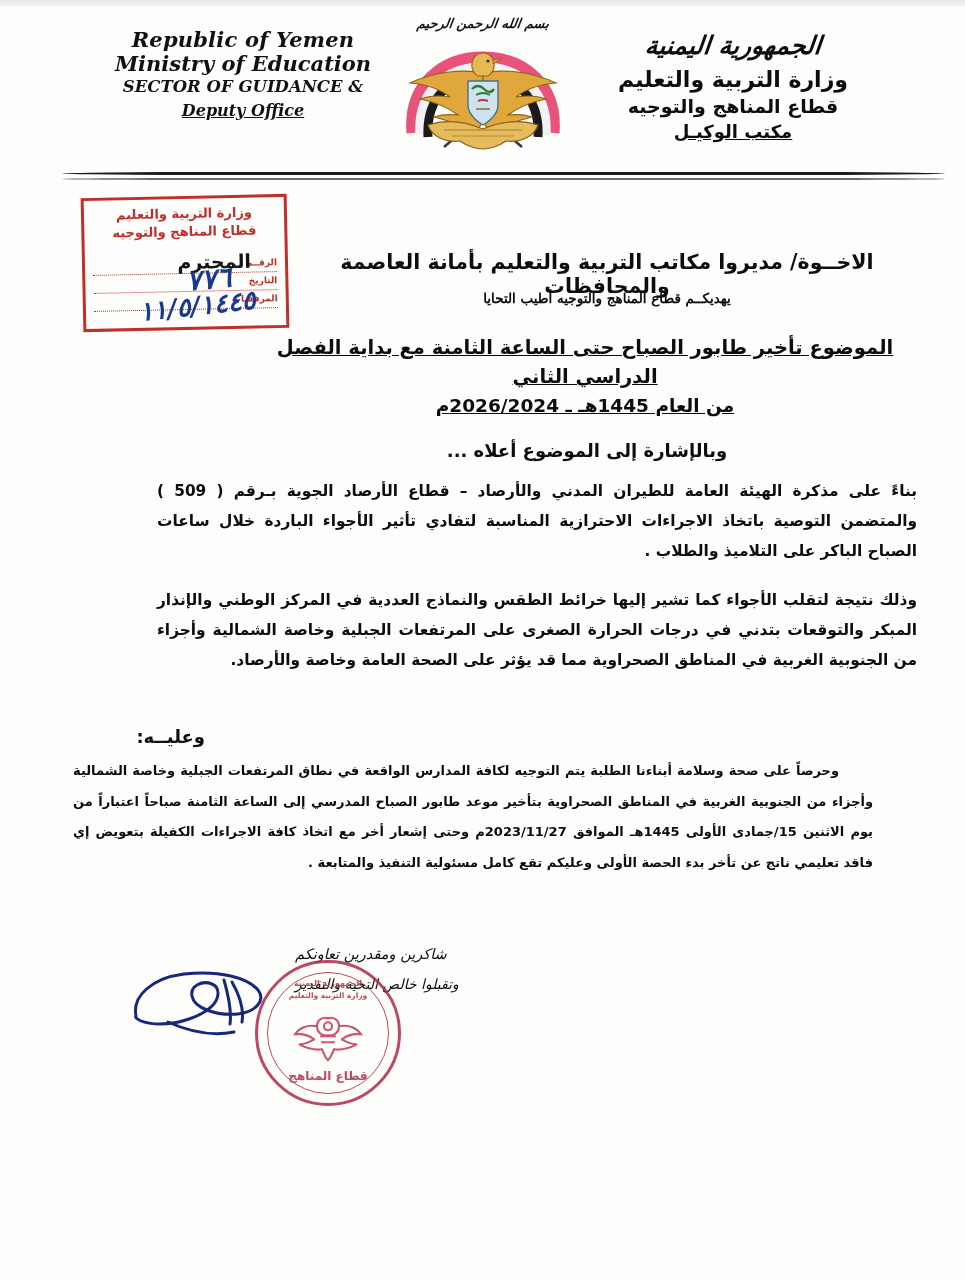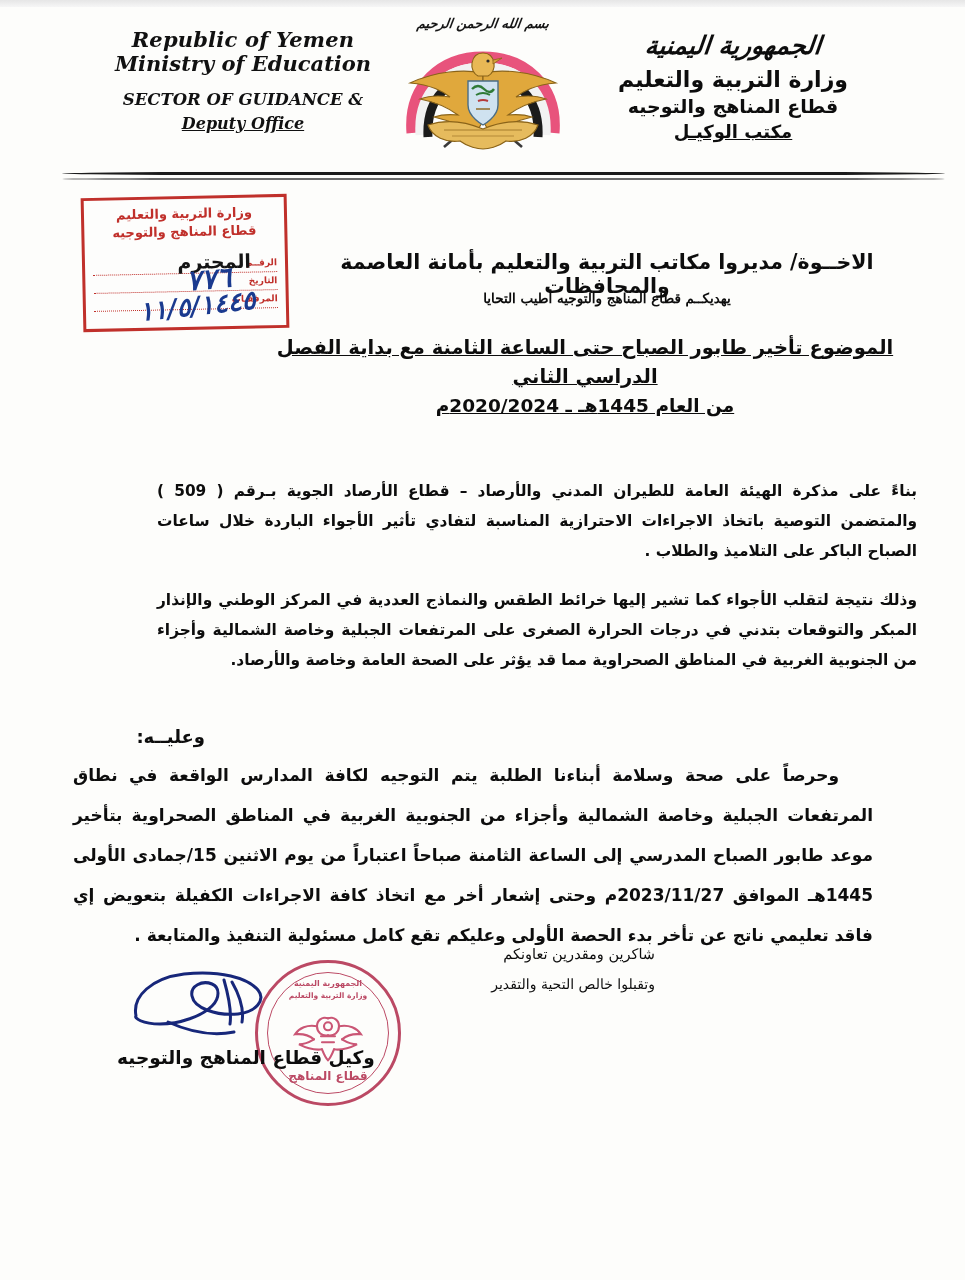--- a/index.html
+++ b/index.html
@@ -52,21 +52,21 @@
     font-size: 21px;
     font-weight: bold;
     font-style: italic;
     line-height: 1.14;
   }
   .hdr-en .l3 {
     font-size: 16.5px;
     font-weight: bold;
     font-style: italic;
     line-height: 1.2;
-    margin-top: 14px;
+    margin-top: 1px;
   }
   .hdr-en .l4 {
     font-size: 16.5px;
     font-weight: bold;
     font-style: italic;
     line-height: 1.2;
   }
   .hdr-en .l5 {
     font-size: 16px;
     font-weight: bold;
@@ -295,34 +295,35 @@
     top: 726px;
     right: 760px;
     font-size: 18px;
     font-weight: bold;
     direction: rtl;
   }
   .p3 {
     top: 756px;
     right: 92px;
     width: 800px;
-    font-size: 17px;
+    font-size: 13px;
     line-height: 2.35;
     text-indent: 34px;
     letter-spacing: -.1px;
   }
 
   .closing {
     position: absolute;
     top: 946px;
     right: 310px;
     width: 360px;
-    text-align: right;
+    text-align: left;
     direction: rtl;
     font-family: "DejaVu Serif", "Liberation Serif", serif;
+    font-style: italic;
   }
   .closing .c1 { font-size: 14.5px; letter-spacing: 1px; }
   .closing .c2 { font-size: 14px; margin-top: 14px; letter-spacing: .2px; }
 
   
   .sig-block {
     position: absolute;
     top: 1035px;
     left: 96px;
     width: 300px;
@@ -504,23 +505,24 @@
     <div class="mohtaram">المحترم</div>
     <div class="hand-num n1">٧٧٦</div>
     <div class="hand-num n2">١١/٥/١٤٤٥</div>
   </div>
 
   <div class="addressee">الاخــوة/ مديروا مكاتب التربية والتعليم بأمانة العاصمة والمحافظات</div>
   <div class="greeting">يهديكــم قطاع المناهج والتوجيه أطيب التحايا</div>
 
   <div class="subject">
     <div><span class="sl">الموضوع تأخير طابور الصباح حتى الساعة الثامنة مع بداية الفصل الدراسي الثاني</span></div>
-    <div><span class="sl sl2">من العام 1445هـ ـ 2020/2024م</span></div>
-  </div>
-
+    <div><span class="sl sl2">من العام 1445هـ ـ 2026/2024م</span></div>
+  </div>
+
+  <div class="intro">وبالإشارة إلى الموضوع أعلاه ...</div>
 
   <div class="para p1">بناءً على مذكرة الهيئة العامة للطيران المدني والأرصاد – قطاع الأرصاد الجوية بـرقم ( 509 ) والمتضمن التوصية باتخاذ الاجراءات الاحترازية المناسبة لتفادي تأثير الأجواء الباردة خلال ساعات الصباح الباكر على التلاميذ والطلاب .</div>
   <div class="para p2">وذلك نتيجة لتقلب الأجواء كما تشير إليها خرائط الطقس والنماذج العددية في المركز الوطني والإنذار المبكر والتوقعات بتدني في درجات الحرارة الصغرى على المرتفعات الجبلية وخاصة الشمالية وأجزاء من الجنوبية الغربية في المناطق الصحراوية مما قد يؤثر على الصحة العامة وخاصة والأرصاد.</div>
 
   <div class="waalayh">وعليــه:</div>
   <div class="para p3">وحرصاً على صحة وسلامة أبناءنا الطلبة يتم التوجيه لكافة المدارس الواقعة في نطاق المرتفعات الجبلية وخاصة الشمالية وأجزاء من الجنوبية الغربية في المناطق الصحراوية بتأخير موعد طابور الصباح المدرسي إلى الساعة الثامنة صباحاً اعتباراً من يوم الاثنين 15/جمادى الأولى 1445هـ الموافق 2023/11/27م وحتى إشعار أخر مع اتخاذ كافة الاجراءات الكفيلة بتعويض إي فاقد تعليمي ناتج عن تأخر بدء الحصة الأولى وعليكم تقع كامل مسئولية التنفيذ والمتابعة .</div>
 
   <div class="closing">
     <div class="c1">شاكرين ومقدرين تعاونكم</div>
     <div class="c2">وتقبلوا خالص التحية والتقدير</div>
@@ -551,17 +553,16 @@
   <svg class="signature-ink" width="300" height="120" viewBox="0 0 300 120">
     <g fill="none" stroke="#17277a" stroke-width="3" stroke-linecap="round" stroke-linejoin="round">
       <path d="M28 54 C24 34 44 16 76 12 C112 8 140 16 150 28 C158 38 148 50 130 52 C108 54 86 46 84 34 C82 24 94 18 104 22 C112 25 112 36 104 44 C94 54 72 62 52 62 C34 62 26 56 28 54 Z"></path>
       <path d="M116 18 C120 32 124 48 122 62"></path>
       <path d="M124 20 C132 34 136 48 134 60"></path>
       <path d="M60 60 C82 70 106 74 126 70"></path>
     </g>
   </svg>
 
   <div class="sig-block">
-    <div class="title">وكيل قطاع المناهج والتوجيه</div>
   </div>
 
 
 </div>
 
 </body></html>

